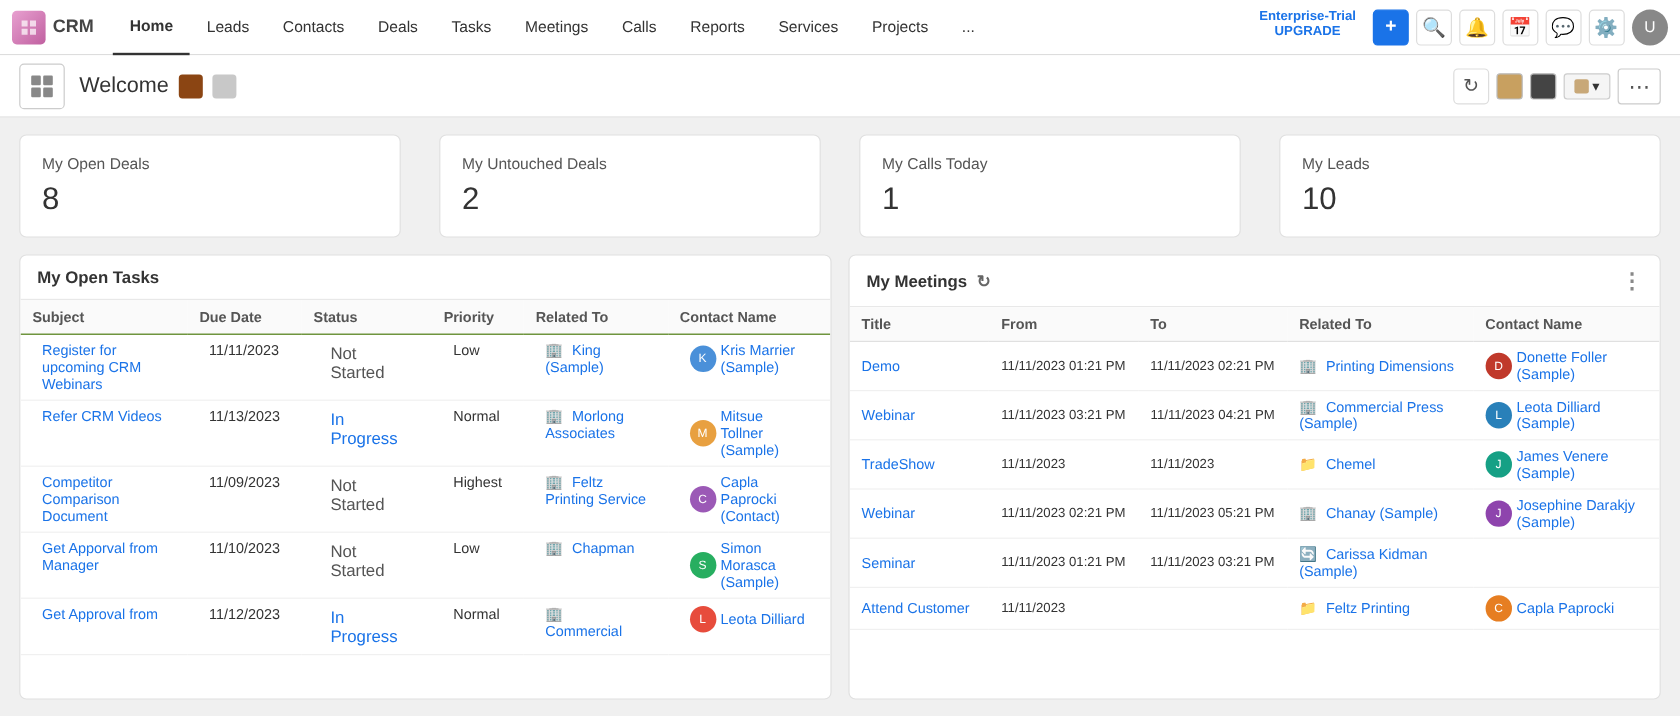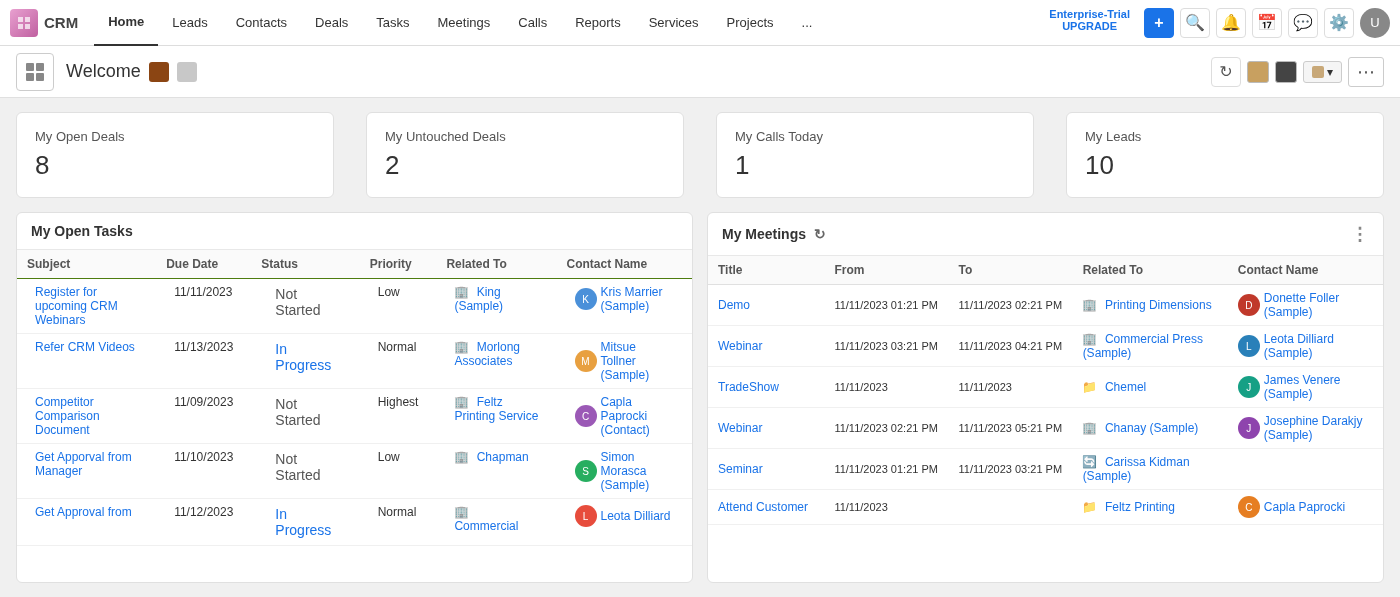--- a/index.html
+++ b/index.html
@@ -451,21 +451,21 @@
     <td>
     <div class="contact-cell">
       <div class="contact-avatar" style="background:#c0392b">D</div>
       <a class="link">Donette Foller (Sample)</a>
     </div>
                   </td>
   </tr>
                 <tr>
     <td><a class="link">Webinar</a></td>
     <td style="font-size:11px;">11/11/2023 03:21 PM</td>
-    <td style="font-size:11px;">11/11/2023 04:21 PM</td>
+    <td style="font-size:11px;text-align:center;">11/11/2023 04:21 PM</td>
     <td>
       <span style="color:#666;margin-right:4px;">🏢</span>
       <a class="link">Commercial Press (Sample)</a>
     </td>
     <td>
     <div class="contact-cell">
       <div class="contact-avatar" style="background:#2980b9">L</div>
       <a class="link">Leota Dilliard (Sample)</a>
     </div>
                   </td>

